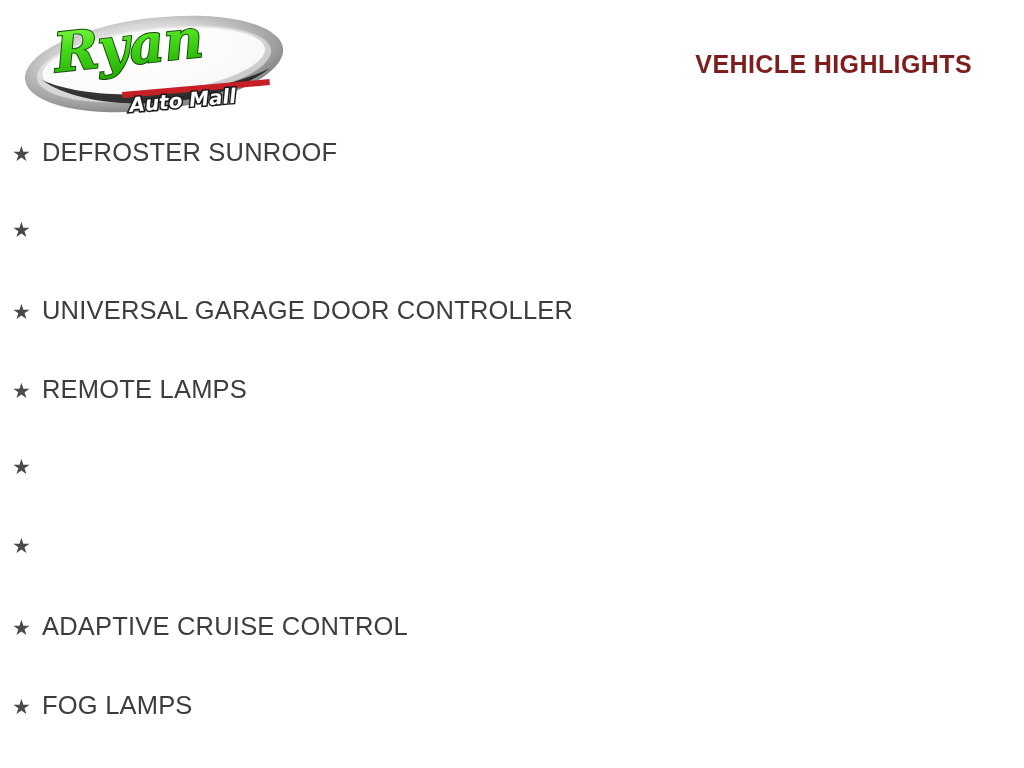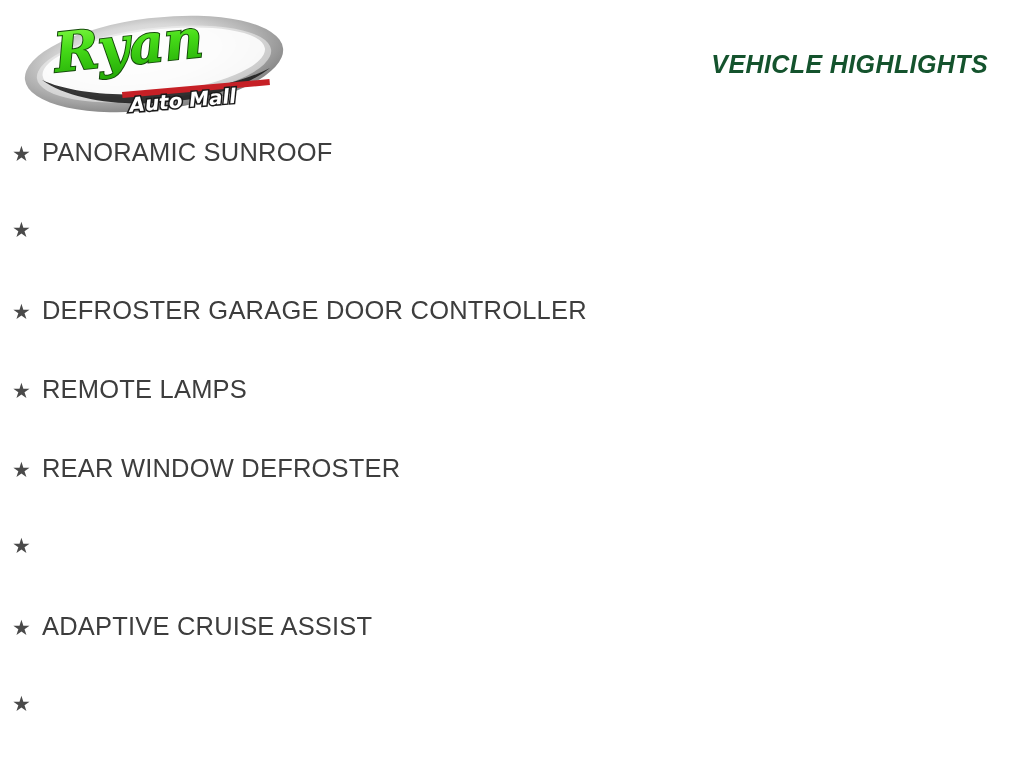--- a/index.html
+++ b/index.html
@@ -26,28 +26,27 @@
     position: absolute;
     left: 18px;
     top: 8px;
     width: 272px;
     height: 112px;
   }
   .logo svg { display: block; }
 
   .page-title {
     position: absolute;
-    right: 36px;
+    right: 52px;
     top: 50px;
     font-size: 25px;
     font-weight: bold;
     letter-spacing: 0.4px;
-    color: #14532d;
+    color: #7f1d1d;
     white-space: nowrap;
-    font-style: italic;
   }
 
   
   .highlights {
     list-style: none;
     margin: 0;
     padding: 0;
     position: absolute;
     top: 140px;
     left: 0;
@@ -108,40 +107,40 @@
       <text x="112" y="104" transform="rotate(-5 112 104)" font-family="DejaVu Sans, sans-serif" font-size="20" font-style="italic" font-weight="bold" fill="#ffffff" stroke="#1a1a1a" stroke-width="3" paint-order="stroke">Auto Mall</text>
     </svg>
   </div>
 
   <div class="page-title">VEHICLE HIGHLIGHTS</div>
 </div>
 
 <ul class="highlights">
   <li class="highlight-row">
     <span class="bullet-star">★</span>
-    <span class="highlight-text">PANORAMIC SUNROOF</span>
+    <span class="highlight-text">DEFROSTER SUNROOF</span>
   </li>
   <li class="highlight-row">
     <span class="bullet-star">★</span>
   </li>
   <li class="highlight-row">
     <span class="bullet-star">★</span>
-    <span class="highlight-text">DEFROSTER GARAGE DOOR CONTROLLER</span>
+    <span class="highlight-text">UNIVERSAL GARAGE DOOR CONTROLLER</span>
   </li>
   <li class="highlight-row">
     <span class="bullet-star">★</span>
     <span class="highlight-text">REMOTE LAMPS</span>
   </li>
   <li class="highlight-row">
     <span class="bullet-star">★</span>
-    <span class="highlight-text">REAR WINDOW DEFROSTER</span>
   </li>
   <li class="highlight-row">
     <span class="bullet-star">★</span>
   </li>
   <li class="highlight-row">
     <span class="bullet-star">★</span>
-    <span class="highlight-text">ADAPTIVE CRUISE ASSIST</span>
+    <span class="highlight-text">ADAPTIVE CRUISE CONTROL</span>
   </li>
   <li class="highlight-row">
     <span class="bullet-star">★</span>
+    <span class="highlight-text">FOG LAMPS</span>
   </li>
 </ul>
 
 </body></html>

